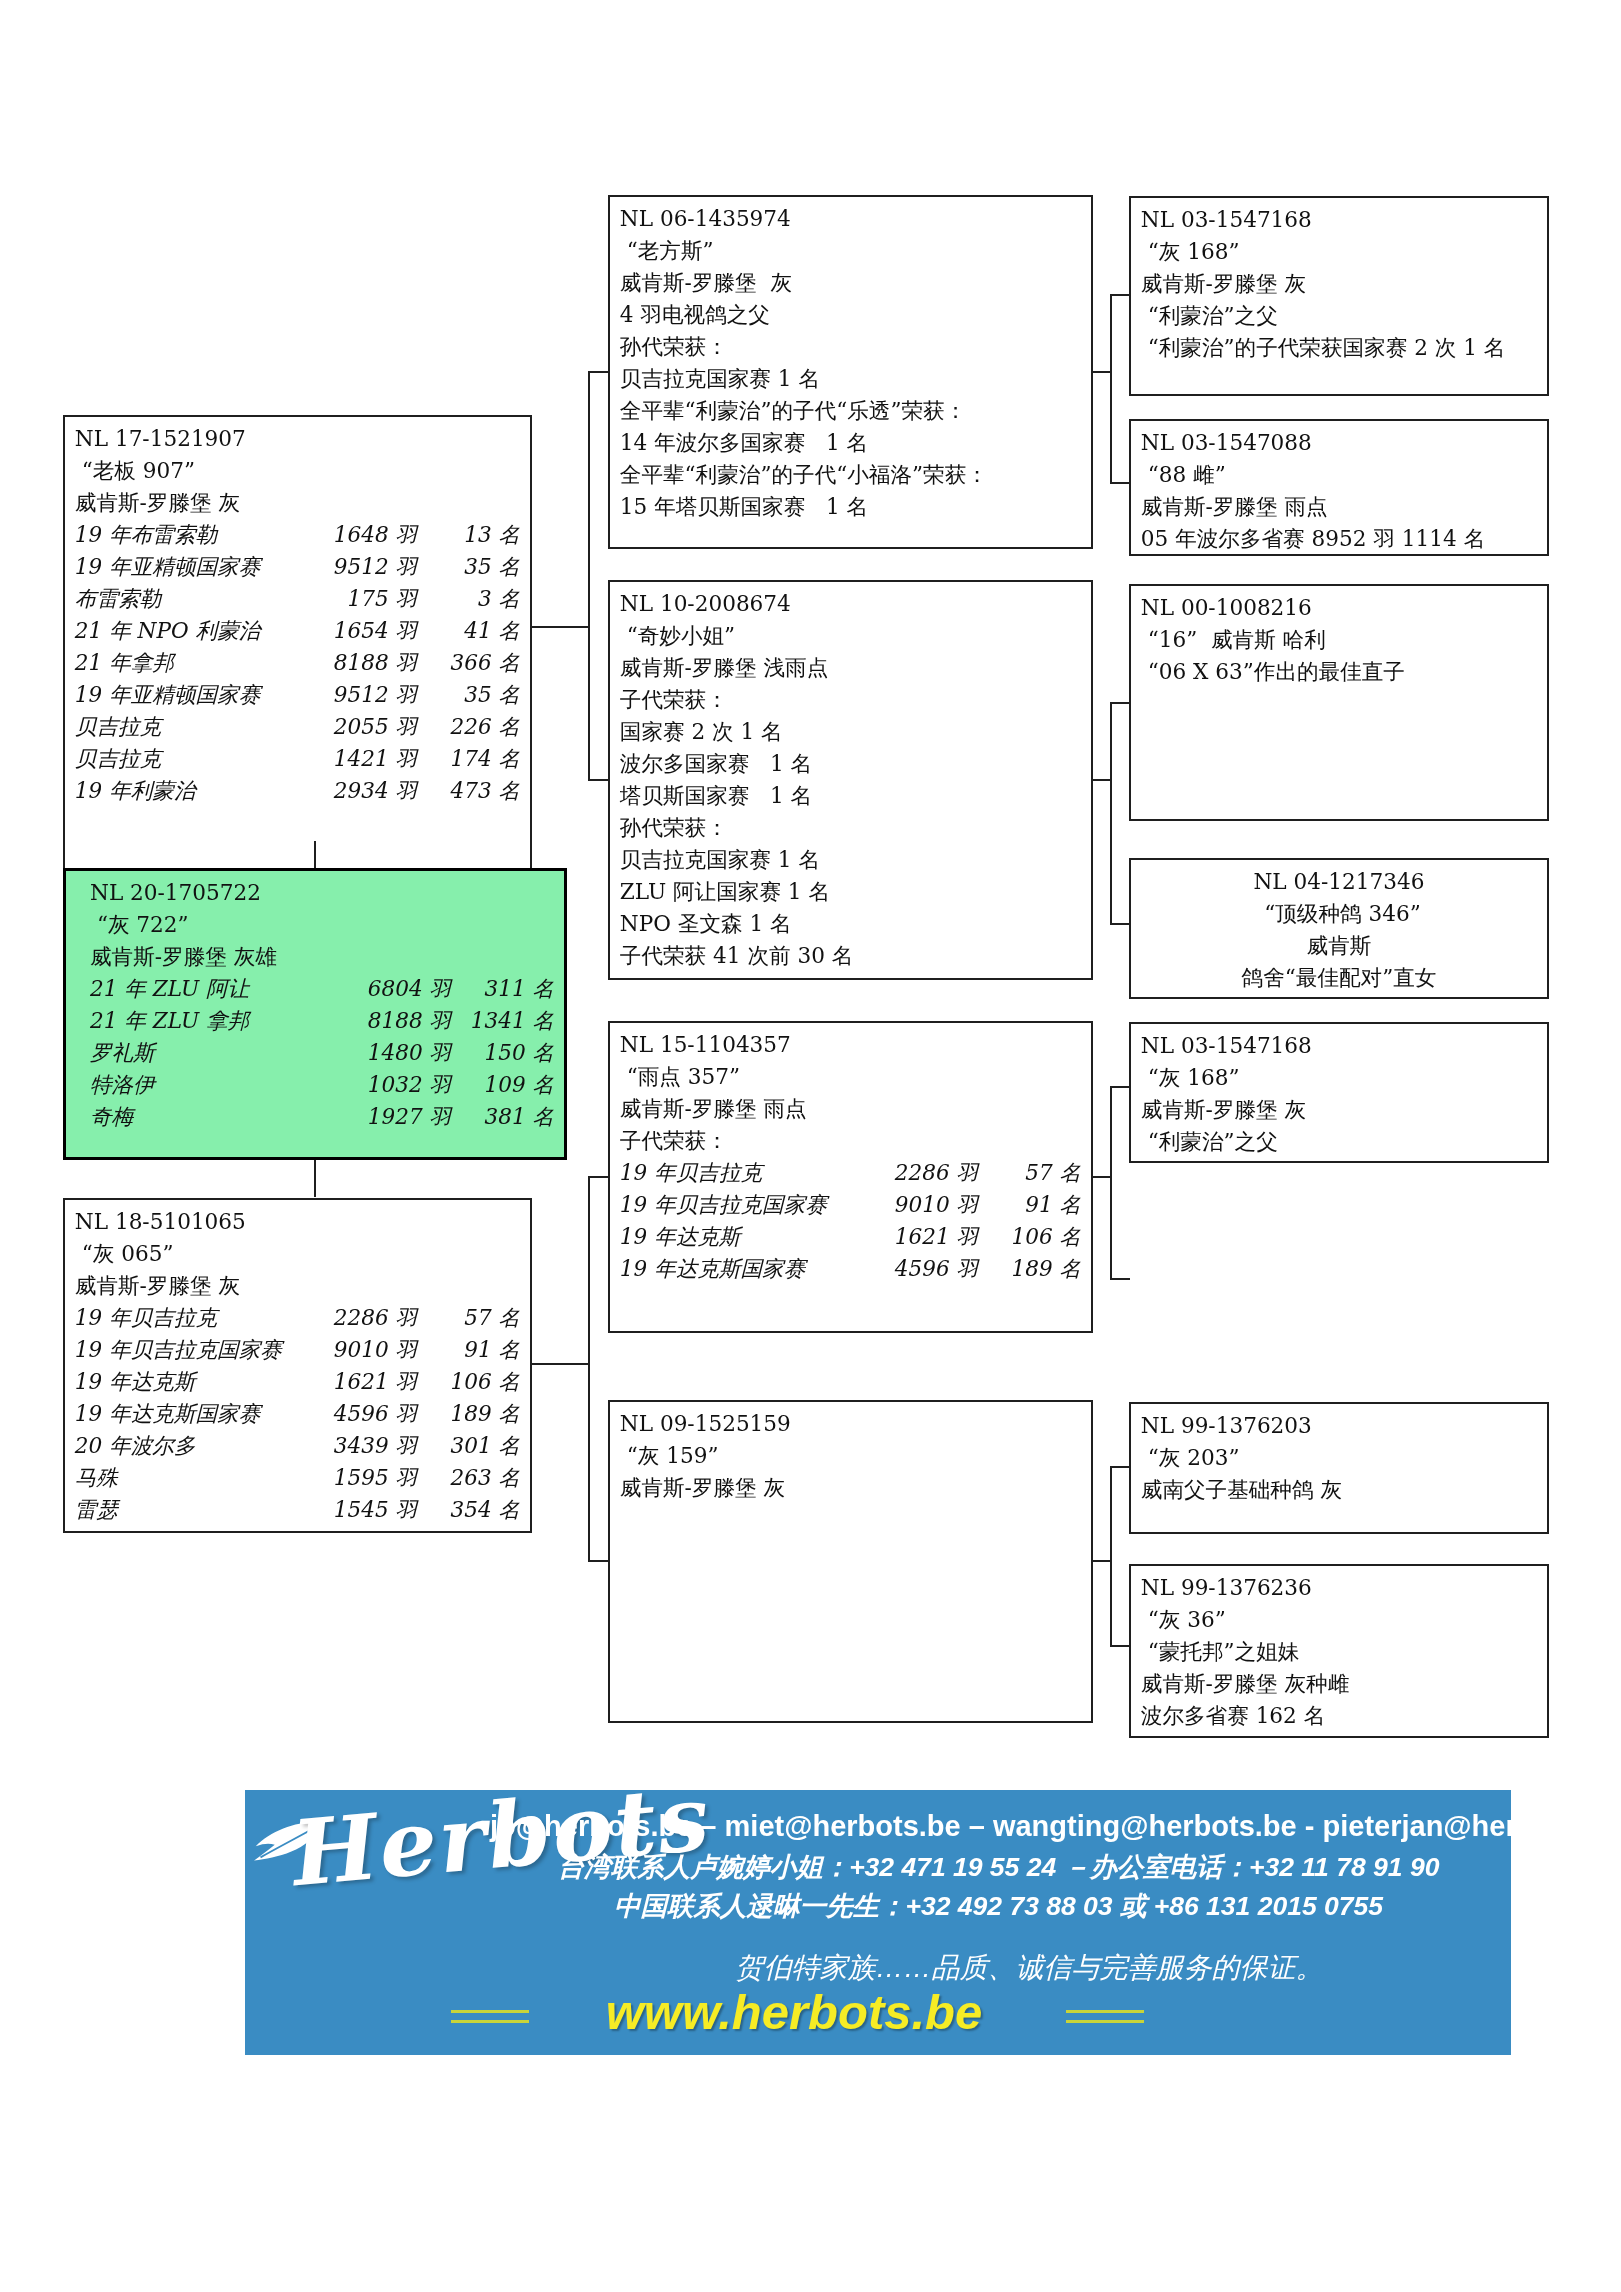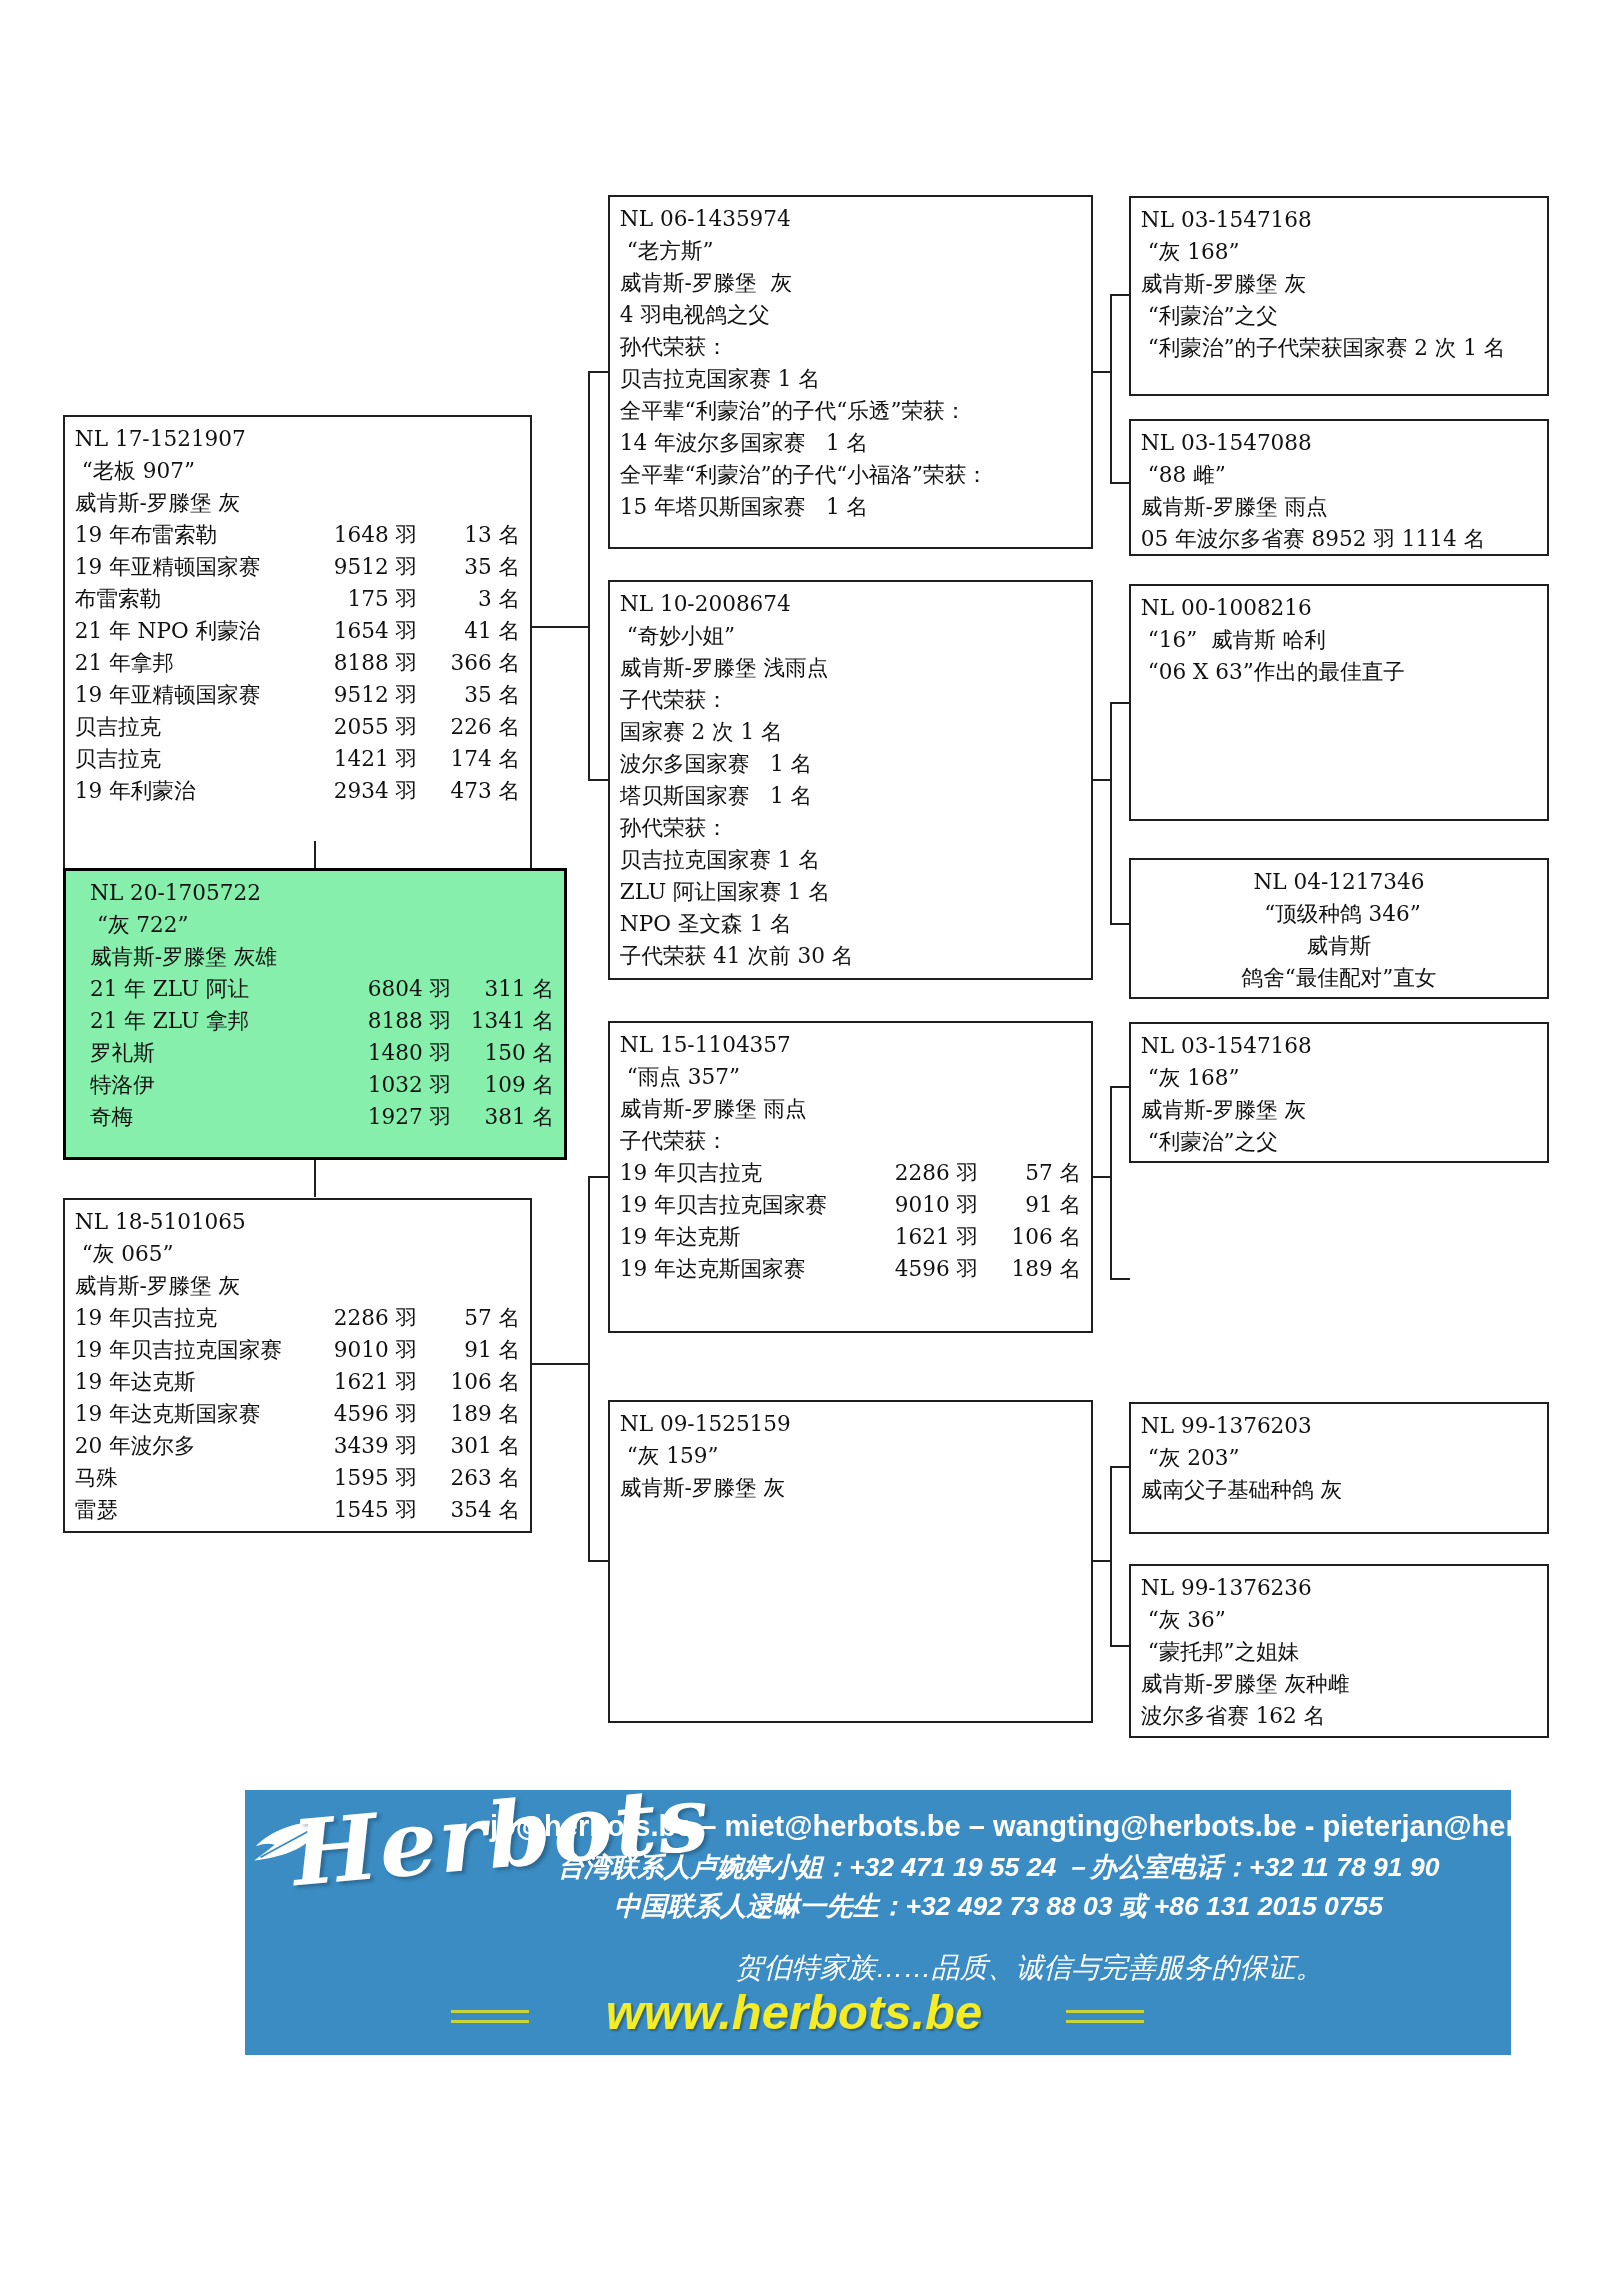--- a/index.html
+++ b/index.html
@@ -1,21 +1,21 @@
 <!DOCTYPE html>
 <html><head>
 <meta charset="utf-8">
 <style>
   html,body{margin:0;padding:0;background:#fff;}
   .page{position:relative;width:1621px;height:2293px;background:#ffffff;
         font-family:"DejaVu Serif","Liberation Serif",serif;color:#111;overflow:hidden;}
   .pbox{position:absolute;box-sizing:border-box;border:2px solid #1f1f1f;background:#fff;
         padding:5.9px 9.8px;font-size:21.6px;line-height:32px;}
   .pbox .line{white-space:pre-wrap;}
-  .line.result{display:flex;}
+  .line.result{display:flex;font-style:italic;}
   .race{flex:1 1 auto;}
   .birds{width:127px;text-align:right;flex:0 0 auto;}
   .rank{width:103px;text-align:right;flex:0 0 auto;}
   #box-subject{border:3.9px solid #000;background:#86efac;padding-left:24px;}
   .cl{position:absolute;background:#1f1f1f;}
 
   
   #box-father {left:63px; top:415px; width:469px; height:541px;}
   #box-subject{left:63px; top:868px; width:504px; height:292px;}
   #box-mother {left:63px; top:1198px;width:469px; height:335px;}

